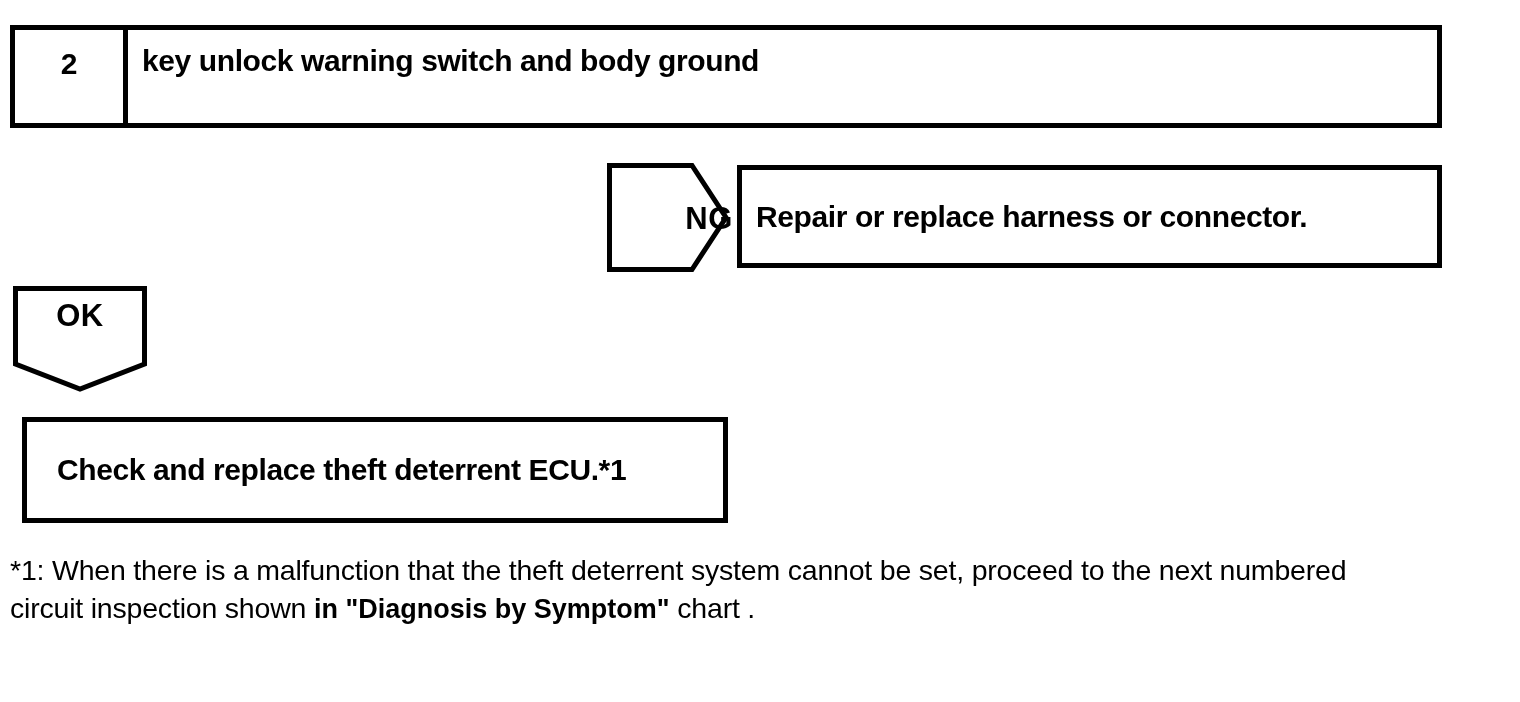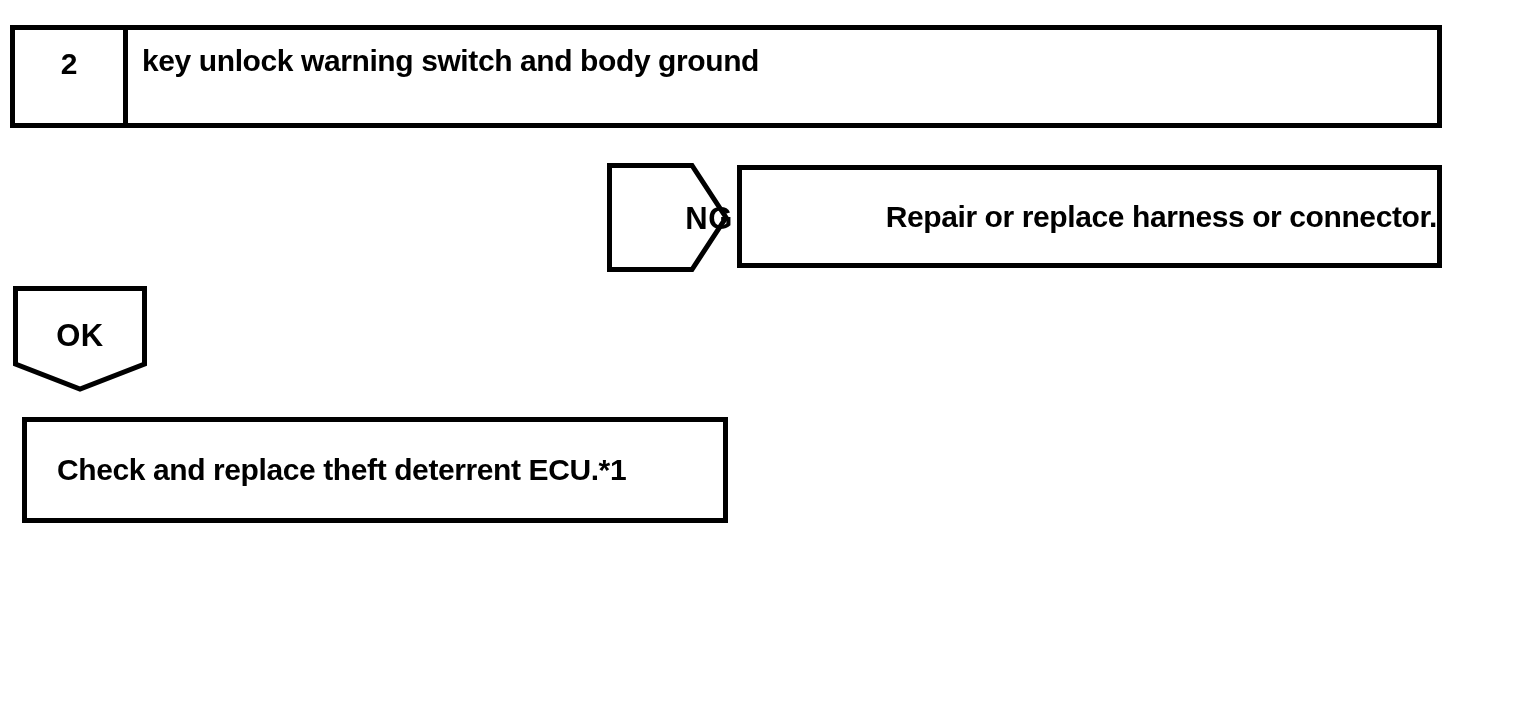--- a/index.html
+++ b/index.html
@@ -51,38 +51,37 @@
   .connector-label {
     position: absolute;
     font-size: 31px;
     font-weight: bold;
     text-align: center;
     letter-spacing: 0.5px;
   }
   .ng-connector { left: 607px; top: 163px; width: 122px; height: 109px; }
   .ng-connector .connector-label { left: 0; top: 38px; width: 108px; margin-left: 48px; }
   .ok-connector { left: 13px; top: 286px; width: 134px; height: 106px; }
-  .ok-connector .connector-label { left: 0; top: 32px; width: 134px; }
+  .ok-connector .connector-label { left: 0; top: 12px; width: 134px; }
   
   .result-box {
     position: absolute;
     border: 5px solid #000;
     box-sizing: border-box;
     display: flex;
     align-items: center;
     font-size: 30px;
     font-weight: bold;
     letter-spacing: -0.4px;
     background: #fff;
   }
   .ng-result-box {
     left: 737px; top: 165px;
     width: 705px; height: 103px;
     padding-left: 14px;
-    justify-content: flex-end;
   }
   .ok-result-box {
     left: 22px; top: 417px;
     width: 706px; height: 106px;
     padding-left: 30px;
   }
   
   .footnote {
     position: absolute;
     left: 10px; top: 551px;
@@ -124,14 +123,18 @@
     <svg width="134" height="106" viewBox="0 0 134 106">
       <polygon points="2.5,2.5 131.5,2.5 131.5,78 67,103 2.5,78" fill="#ffffff" stroke="#000000" stroke-width="5"></polygon>
     </svg>
     <span class="connector-label">OK</span>
   </div>
 
   <div class="result-box ok-result-box">
     <span>Check and replace theft deterrent ECU.*1</span>
   </div>
 
+  <div class="footnote">
+    <div>*1: When there is a malfunction that the theft deterrent system cannot be set, proceed to the next numbered</div>
+    <div><span>circuit inspection shown </span><span class="bold-ref">in "Diagnosis by Symptom"</span><span>  chart .</span></div>
+  </div>
 
 </div>
 
 </body></html>

